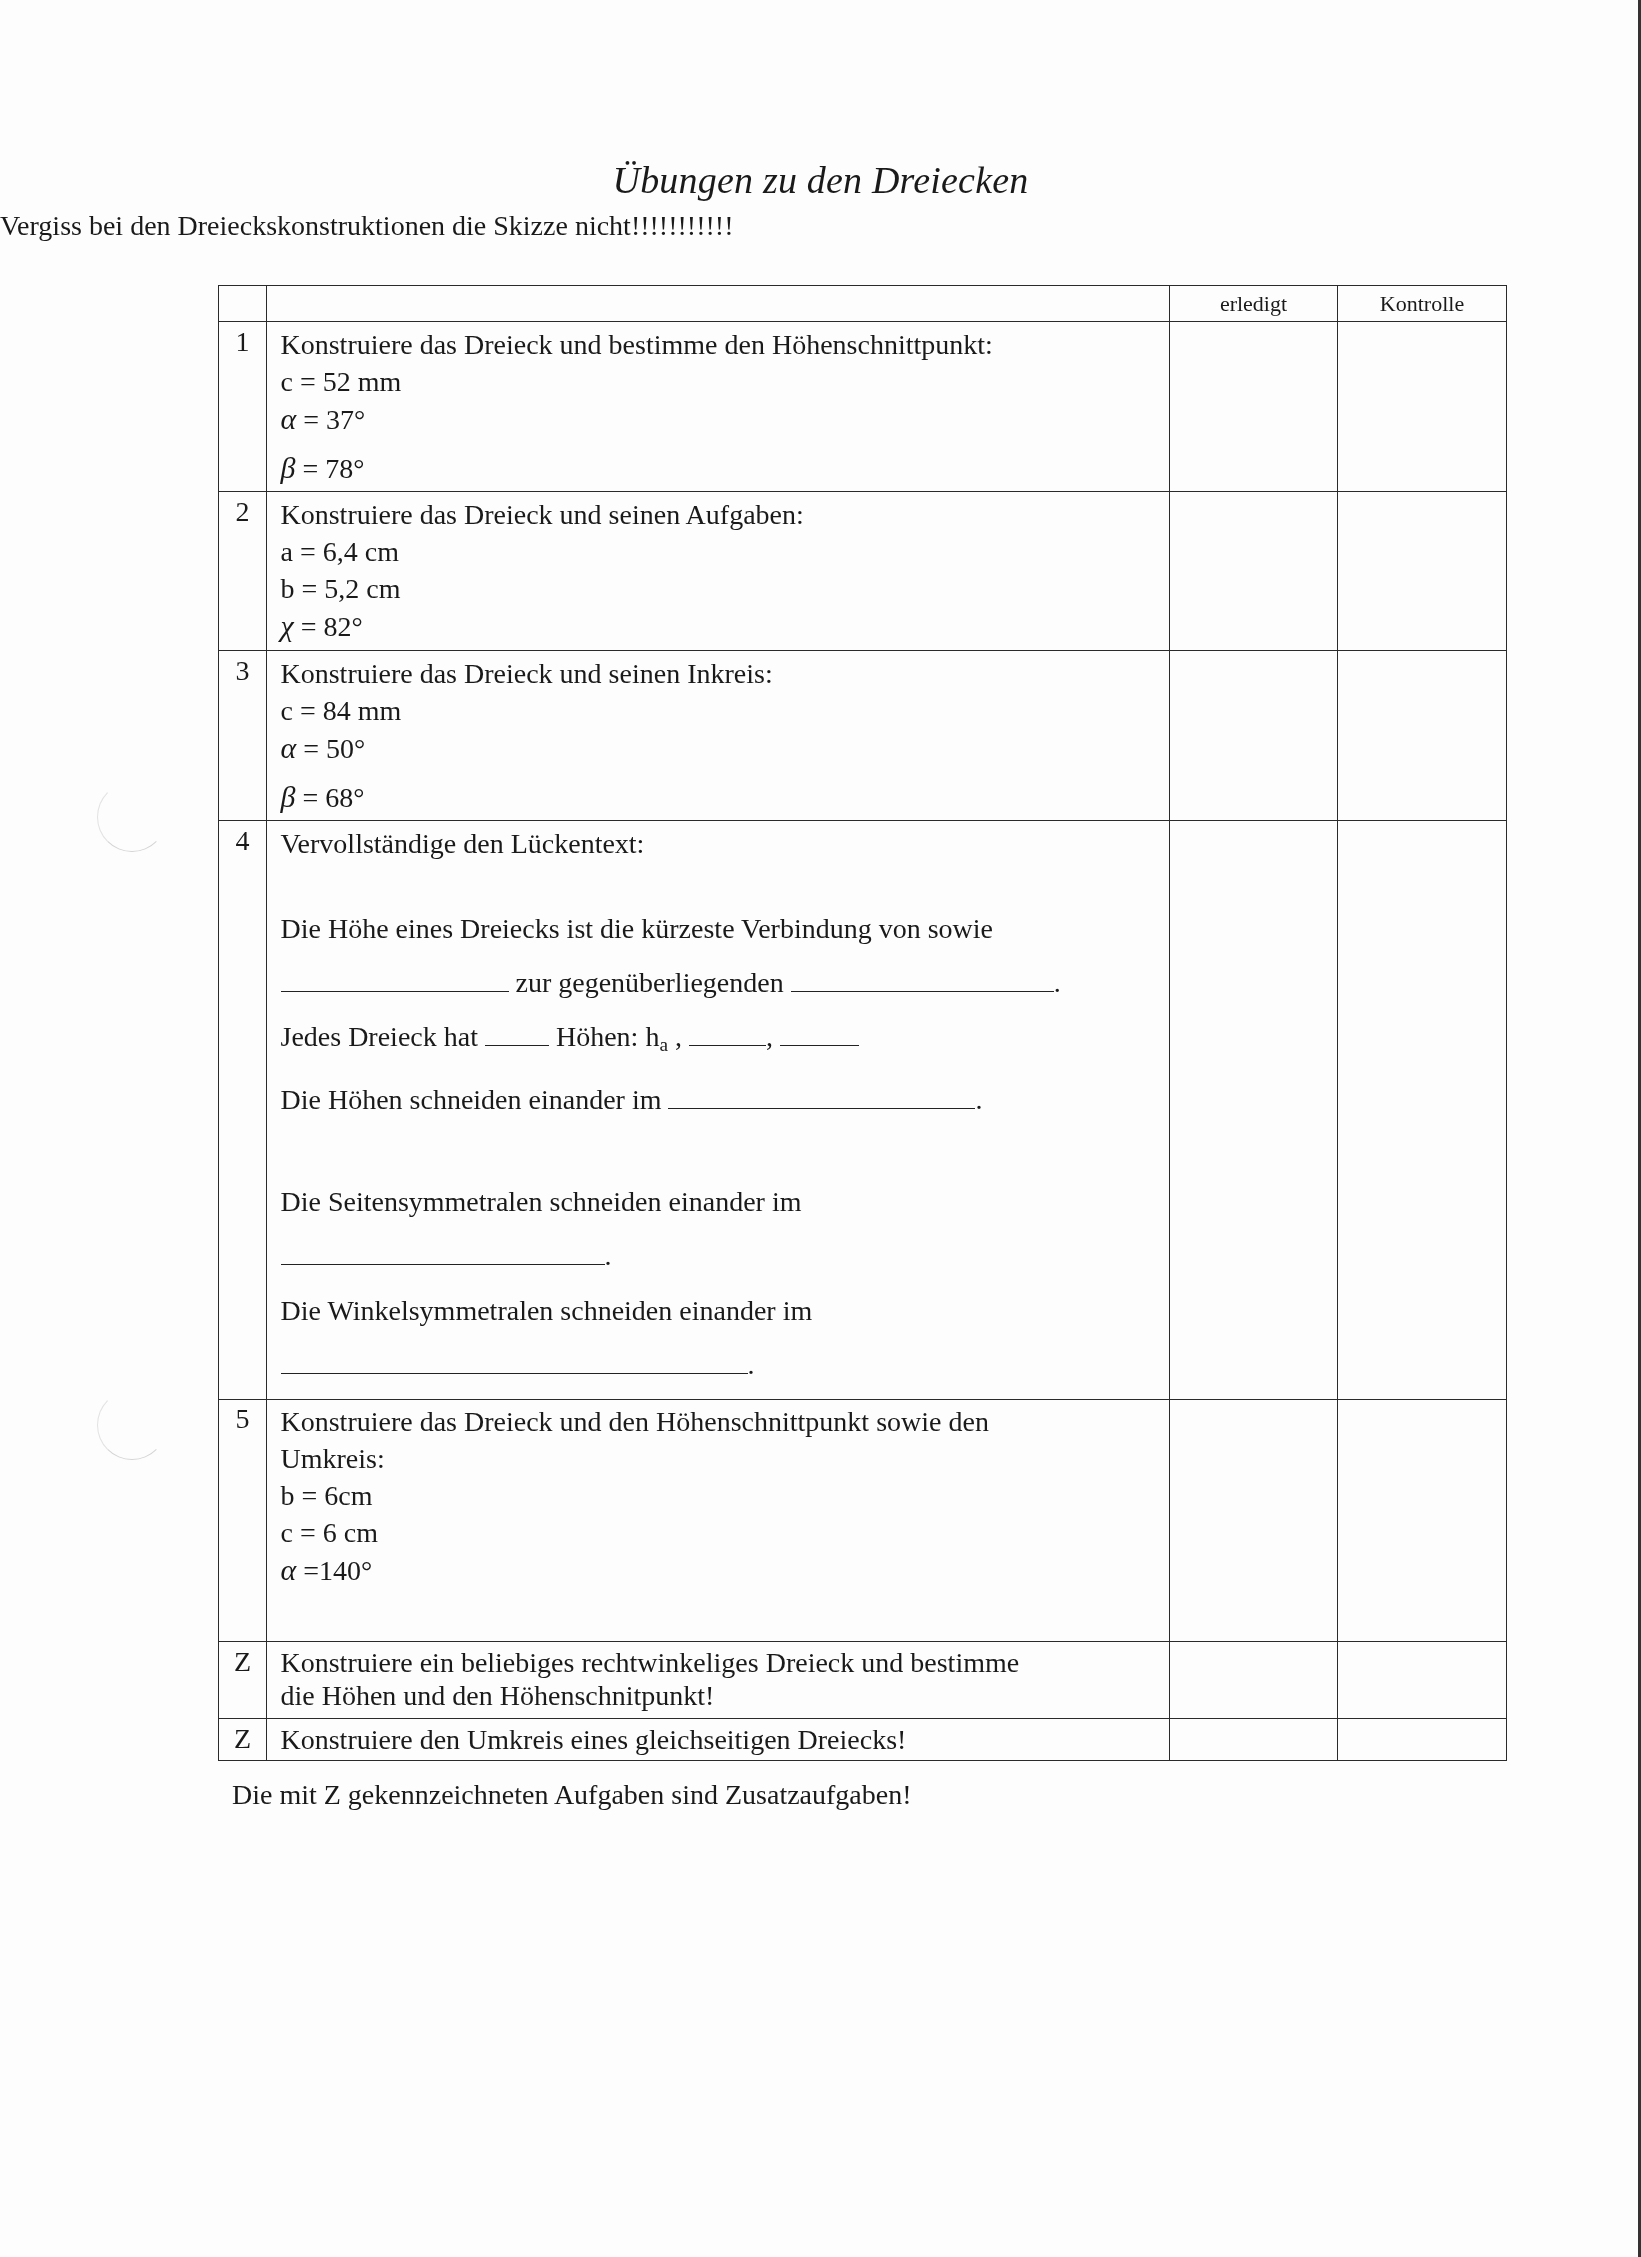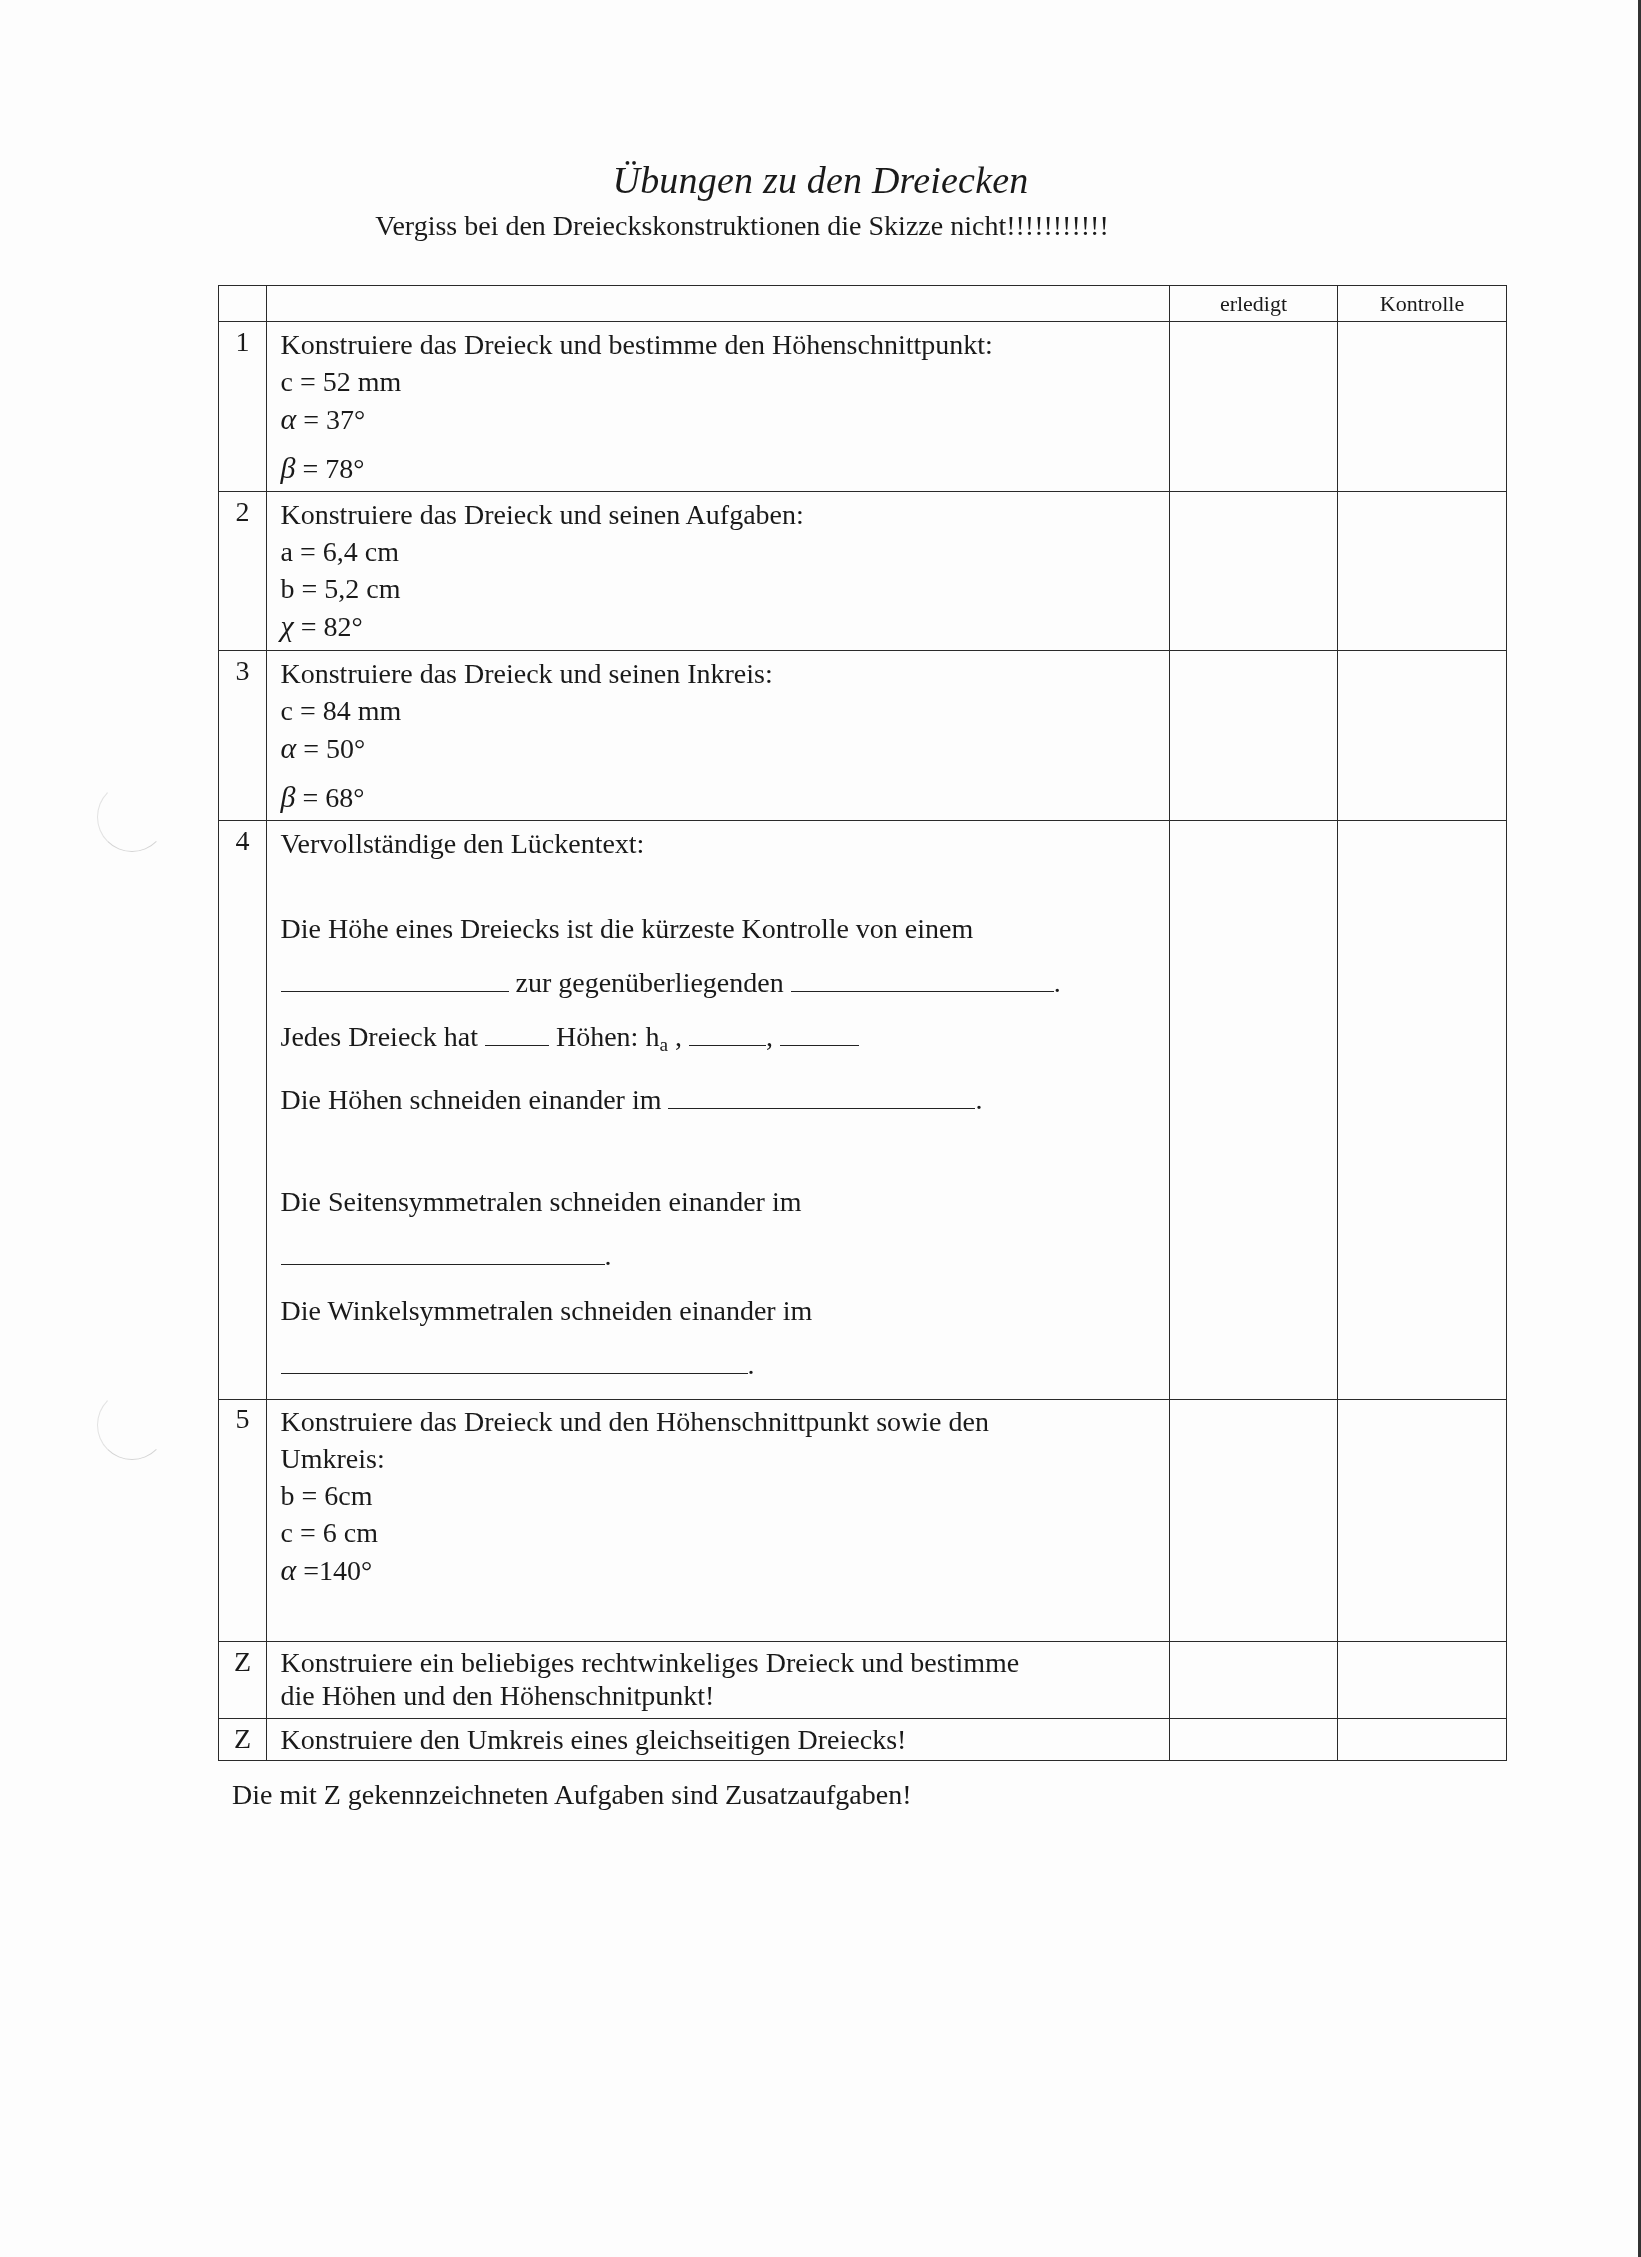--- a/index.html
+++ b/index.html
@@ -7,21 +7,21 @@
     width: 1641px; height: 2257px; position: relative; overflow: hidden;
     background: #fdfdfd;
     font-family: "Liberation Serif", "DejaVu Serif", serif;
     color: #1a1a1a;
   }
   .scan-edge { position: absolute; top: 0; right: 0; width: 2.9px; height: 2257px; background: #333; }
   .punch { position: absolute; width: 68px; height: 68px; border-radius: 50%;
            border: 1.9px solid transparent; border-bottom-color: #d4d4d4; border-left-color: #e2e2e2; }
   .title { position: absolute; left: 0; width: 1641px; top: 158px; text-align: center;
            font-size: 38px; letter-spacing: 0.2px; font-style: italic; }
-  .subtitle { position: absolute; left: 0; width: 1484px; top: 210px; text-align: center;
+  .subtitle { position: absolute; left: 0; width: 1484px; top: 210px; text-align: left;
               font-size: 28px; }
   table.sheet {
     position: absolute; left: 218px; top: 285px; width: 1288px;
     border-collapse: collapse; table-layout: fixed;
   }
   table.sheet td, table.sheet th {
     border: 1.9px solid #2a2a2a; vertical-align: top; padding: 0; font-weight: normal;
   }
   col.c-num { width: 48px; } col.c-task { width: 903px; } col.c-done { width: 168px; } col.c-check { width: 169px; }
   .hdr th { height: 35px; font-size: 22px; text-align: center; line-height: 35px; }
@@ -97,21 +97,21 @@
     </td>
     <td></td>
     <td></td>
   </tr>
 
   <tr class="r4">
     <td class="num">4</td>
     <td class="task">
       <span class="line">Vervollständige den Lückentext:</span>
       <div class="gap-l"></div>
-      <span class="line">Die Höhe eines Dreiecks ist die kürzeste Kontrolle von einem</span>
+      <span class="line">Die Höhe eines Dreiecks ist die kürzeste Verbindung von sowie</span>
       <div class="gap-s"></div>
       <span class="line">
         <span class="blank" style="width:228px;"></span>
         <span>zur gegenüberliegenden</span>
         <span class="blank" style="width:263px;"></span><span>.</span>
       </span>
       <div class="gap-s"></div>
       <span class="line">
         <span>Jedes Dreieck hat</span>
         <span class="blank" style="width:64px;"></span>

